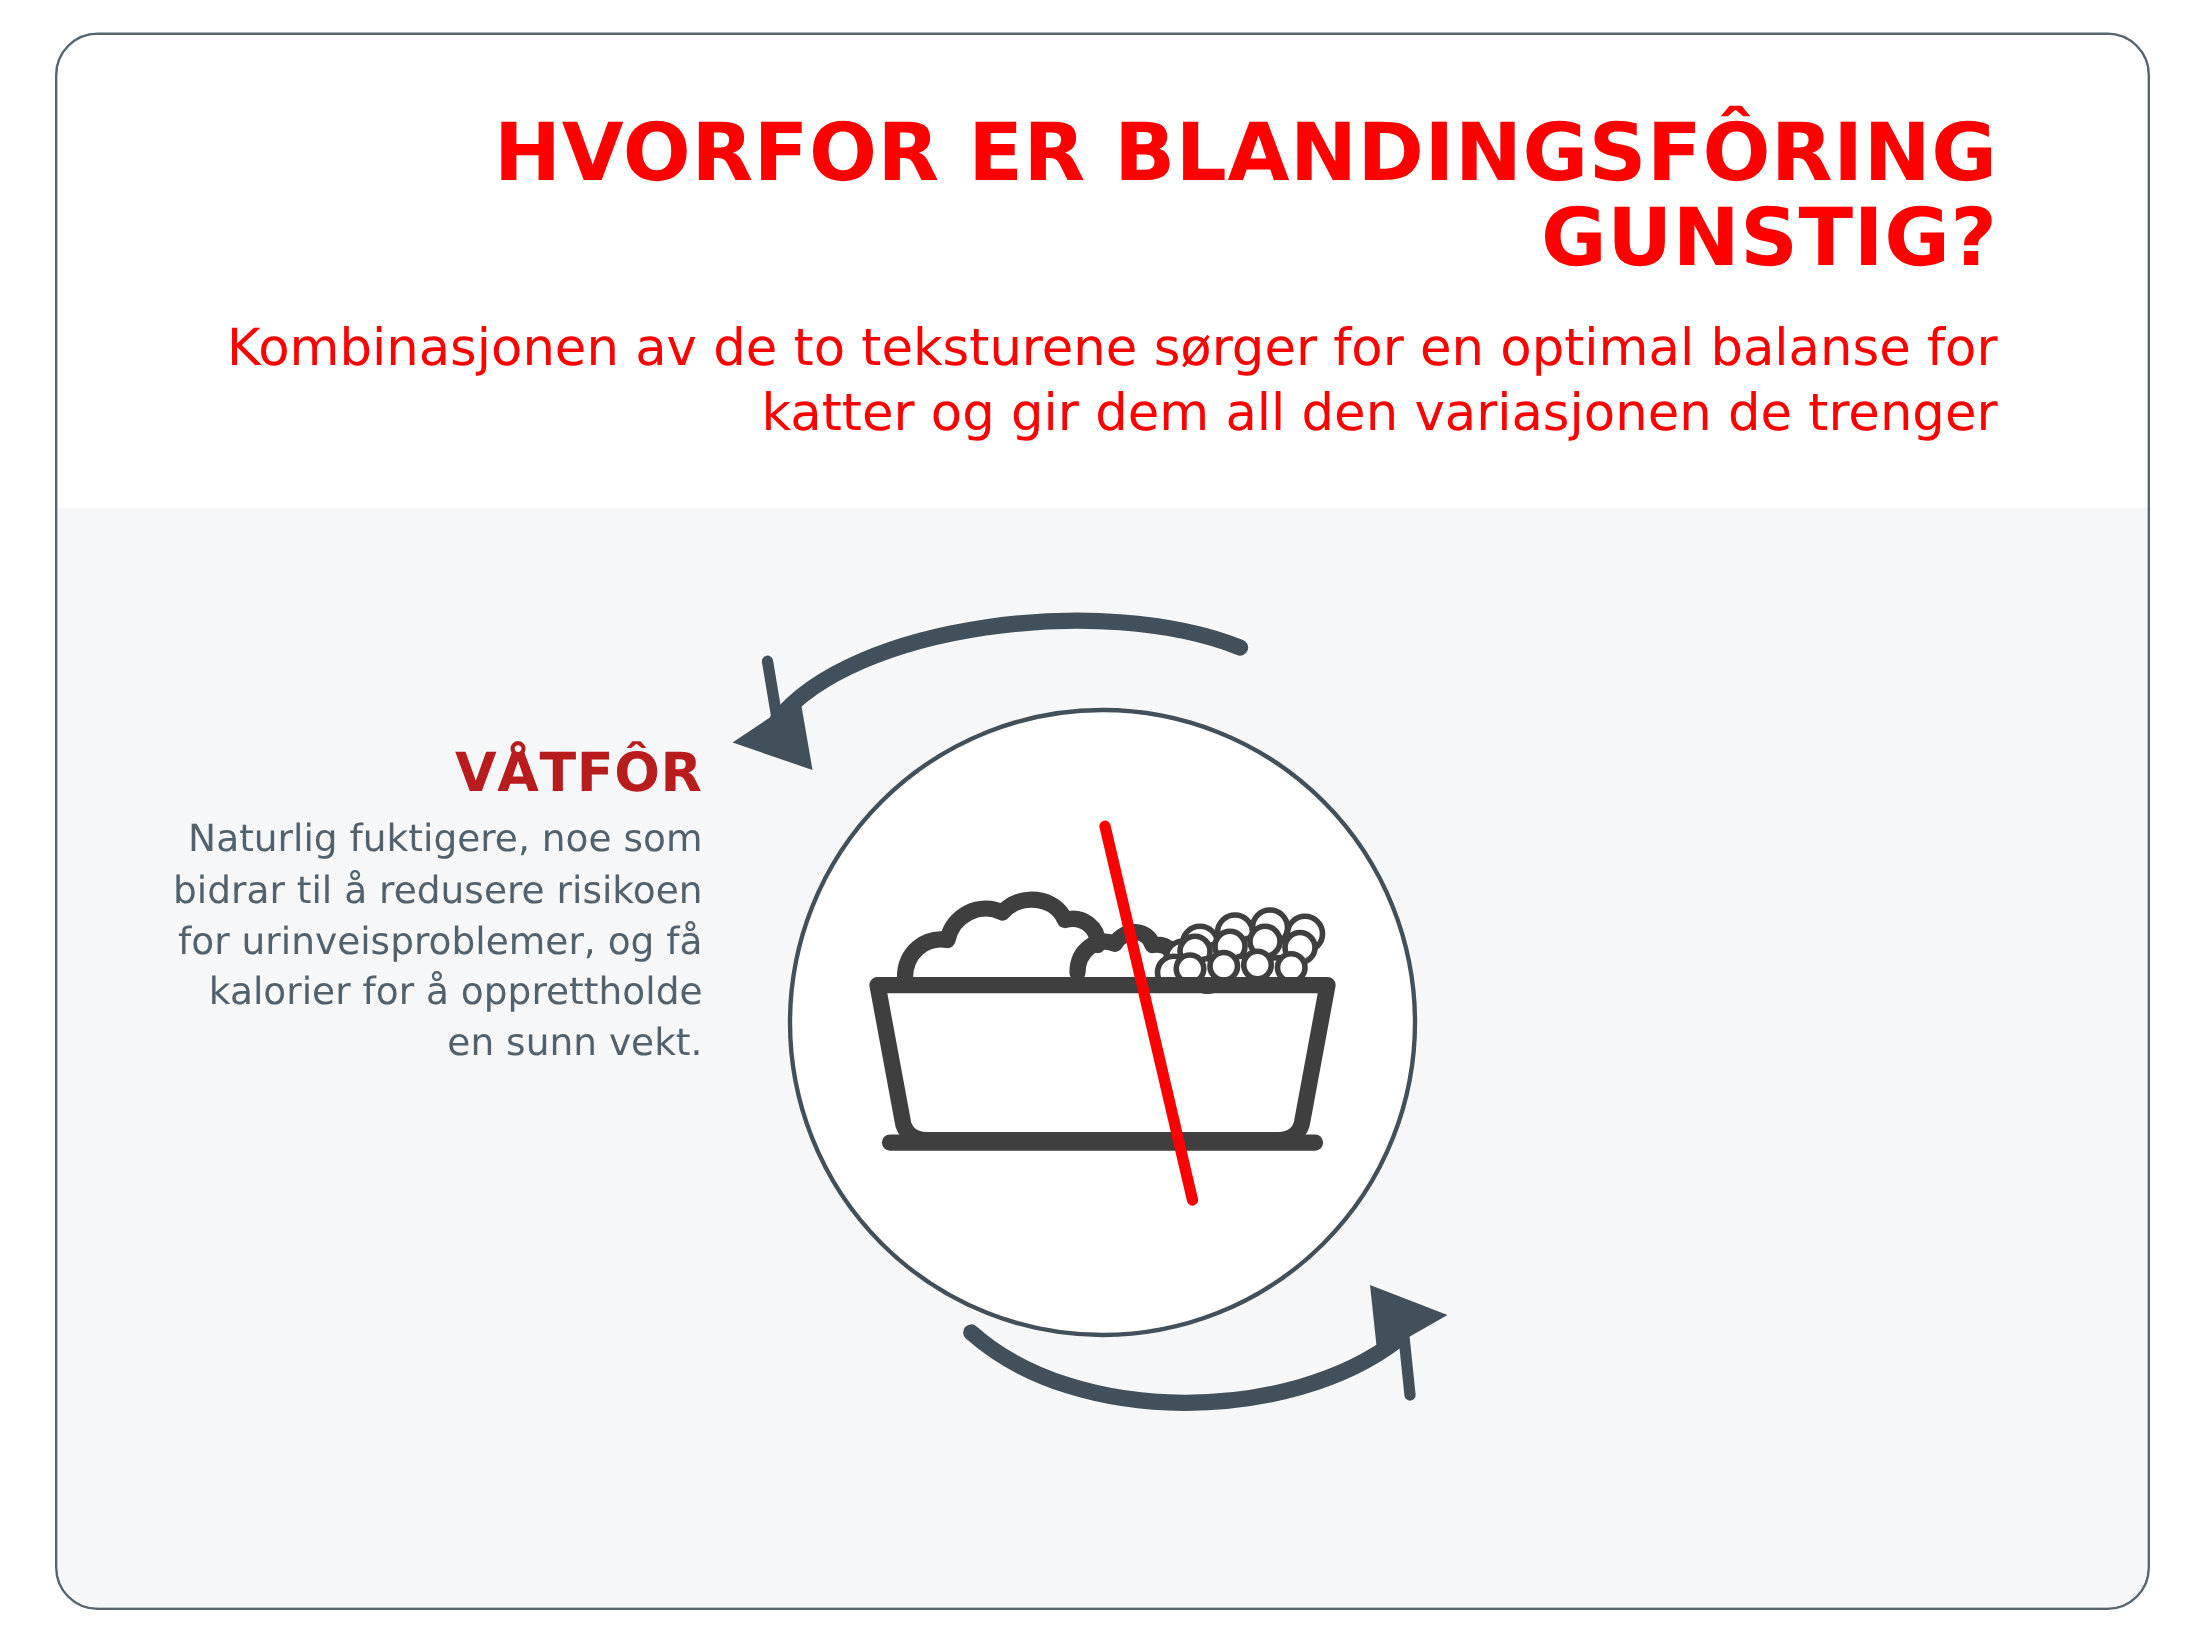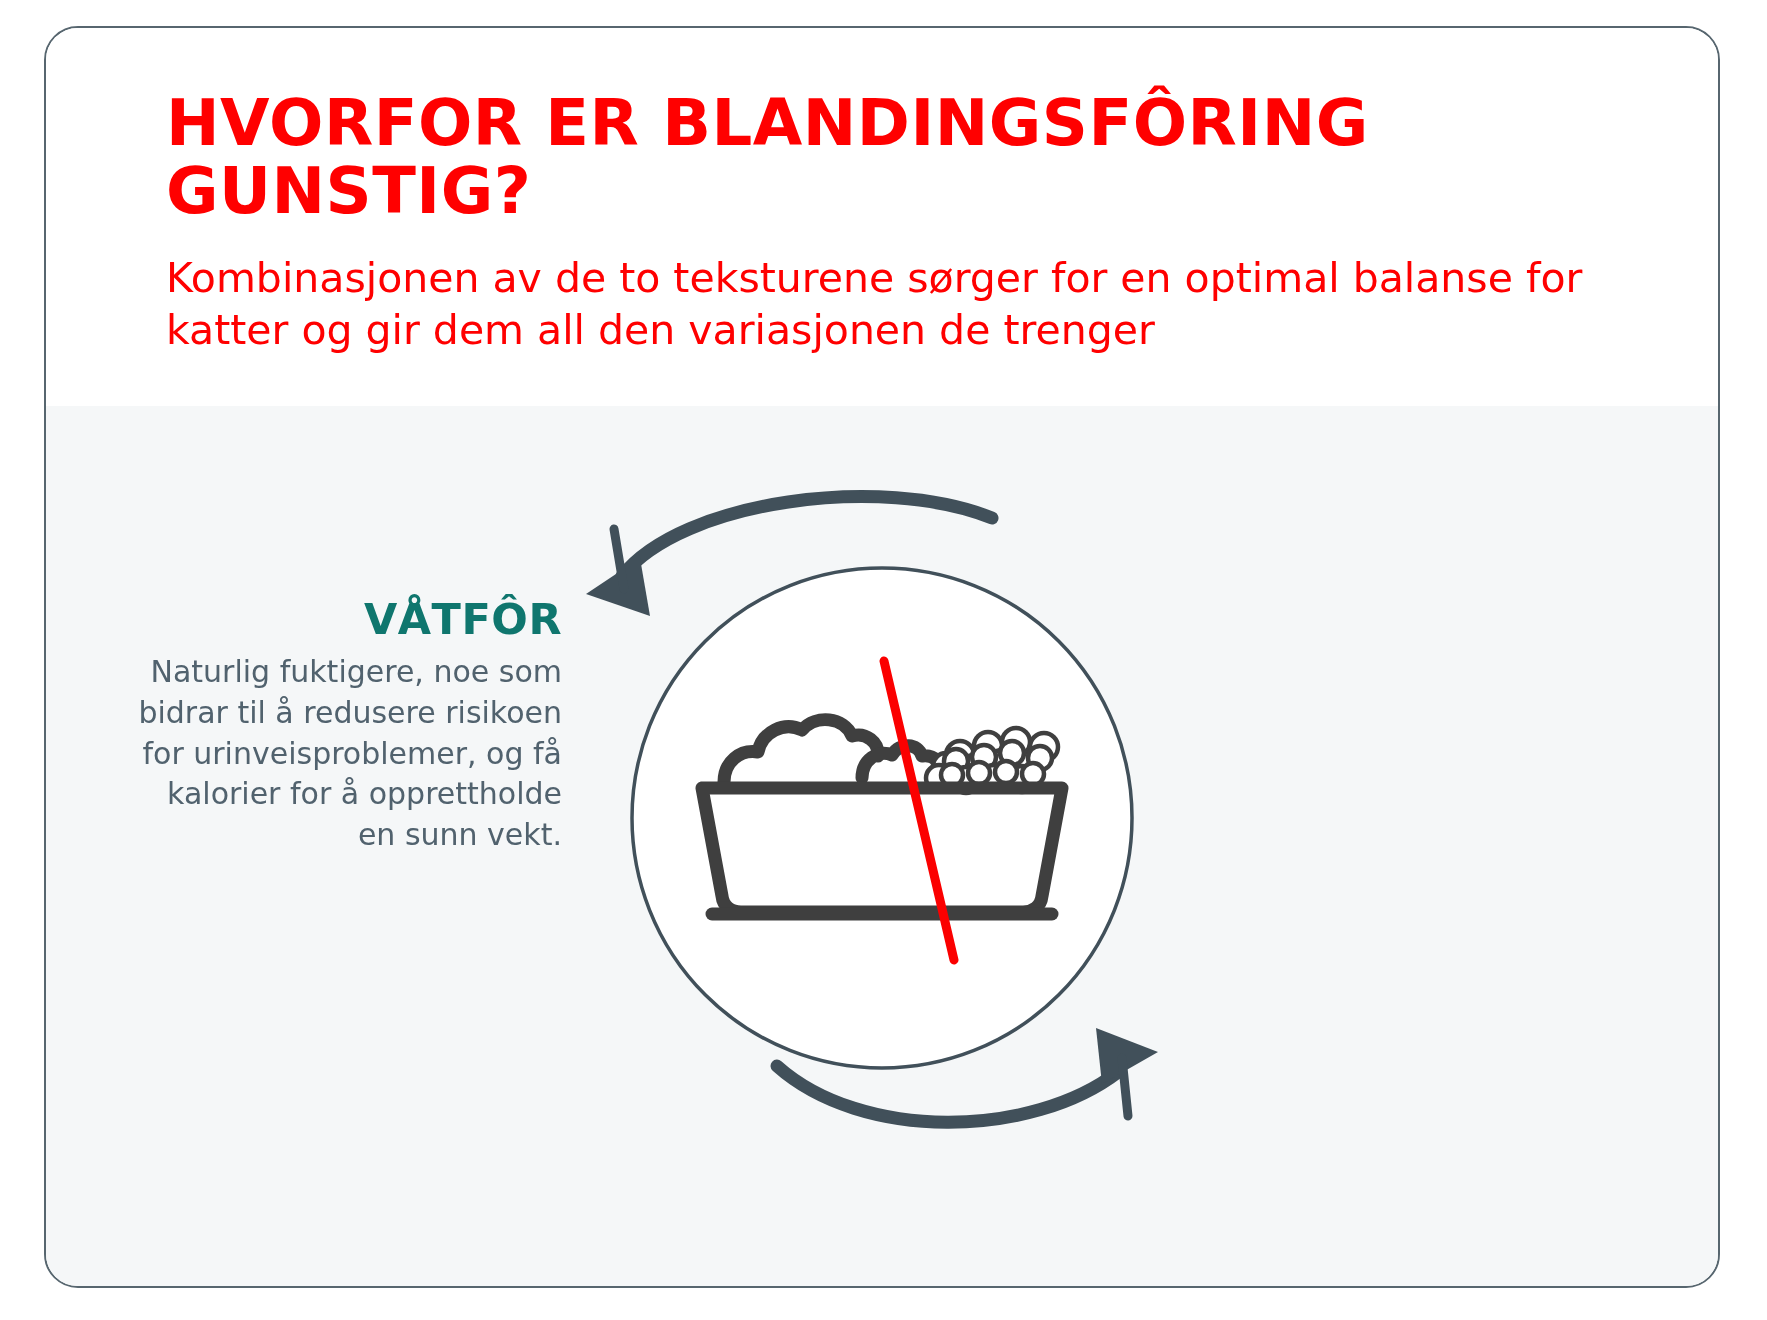--- a/index.html
+++ b/index.html
@@ -30,21 +30,21 @@
   
   .header {
     position: absolute;
     left: 0;
     top: 0;
     width: 100%;
     height: 378px;
     background: #ffffff;
     box-sizing: border-box;
     padding: 62px 120px 0 120px;
-    text-align: left;
+    text-align: right;
   }
   .title {
     color: #ff0000;
     font-weight: bold;
     font-size: 64px;
     line-height: 1.06;
     letter-spacing: 0.5px;
     margin: 0;
     white-space: pre-line;
   }
@@ -69,21 +69,21 @@
 
   .col {
     position: absolute;
     top: 0;
     width: 430px;
   }
   .col-left  { left: 86px;  text-align: right; }
   .col-right { right: 70px; text-align: left; }
 
   .col-heading {
-    color: #0f766e;
+    color: #b91c1c;
     font-weight: bold;
     font-size: 43px;
     letter-spacing: 0.5px;
     margin: 0;
   }
   .col-left .col-heading  { padding-top: 188px; }
   .col-right .col-heading { padding-top: 188px; }
 
   .col-body {
     color: #51626e;

